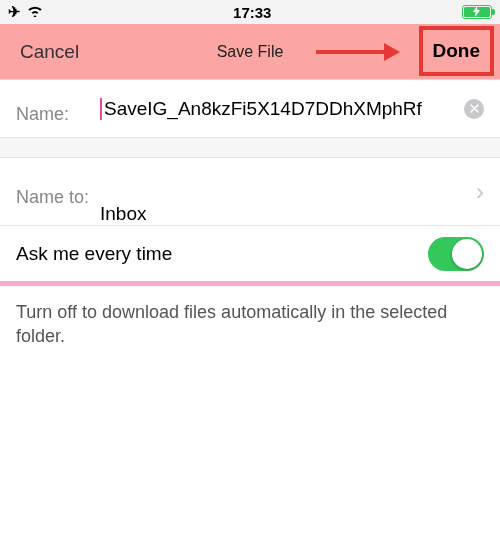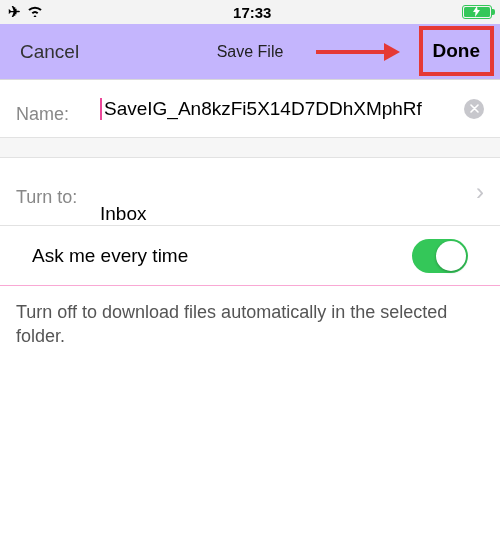--- a/index.html
+++ b/index.html
@@ -53,21 +53,21 @@
     }
     .bolt {
       position: relative;
       z-index: 2;
       color: #fff;
       font-size: 11px;
       line-height: 1;
     }
     .nav-bar {
       height: 56px;
-      background: #c4b5fd;
+      background: #fca5a5;
       border-bottom: 1px solid #d9d9d9;
       display: flex;
       align-items: center;
       justify-content: space-between;
       padding: 0 20px;
       position: relative;
     }
     .nav-cancel { font-size: 19px; color: #333; cursor: pointer; }
     .nav-title { font-size: 16px; color: #222; position: absolute; left: 50%; transform: translateX(-50%); }
     .nav-done { font-size: 19px; font-weight: 700; color: #000; cursor: pointer; }
@@ -151,22 +151,22 @@
       color: #c7c7cc;
       font-size: 24px;
       font-weight: 300;
       margin-left: 8px;
     }
     .toggle-row {
       display: flex;
       align-items: center;
       justify-content: space-between;
       min-height: 60px;
-      padding: 0 32px;
-      border-bottom: 1px solid #f9a8d4;
+      padding: 0 16px;
+      border-bottom: 5px solid #f9a8d4;
     }
     .toggle-label { font-size: 19px; color: #000; }
     .switch {
       width: 56px; height: 34px;
       background: #34c759;
       border-radius: 17px;
       position: relative;
       cursor: pointer;
     }
     .switch-knob {
@@ -231,21 +231,21 @@
       <svg width="9" height="9" viewBox="0 0 9 9">
           <path d="M1 1l7 7M8 1l-7 7" stroke="#fff" stroke-width="1.6" stroke-linecap="round"></path>
         </svg>
     </span>
   </div>
 </div>
 
 <div class="gap-row"></div>
 
 <div class="row">
-  <div class="row-label">Turn to:</div>
+  <div class="row-label">Name to:</div>
   <div class="row-value">Inbox</div>
   <div class="chevron">›</div>
 </div>
 
 <div class="toggle-row">
   <div class="toggle-label">Ask me every time</div>
   <div class="switch">
     <div class="switch-knob"></div>
   </div>
 </div>

